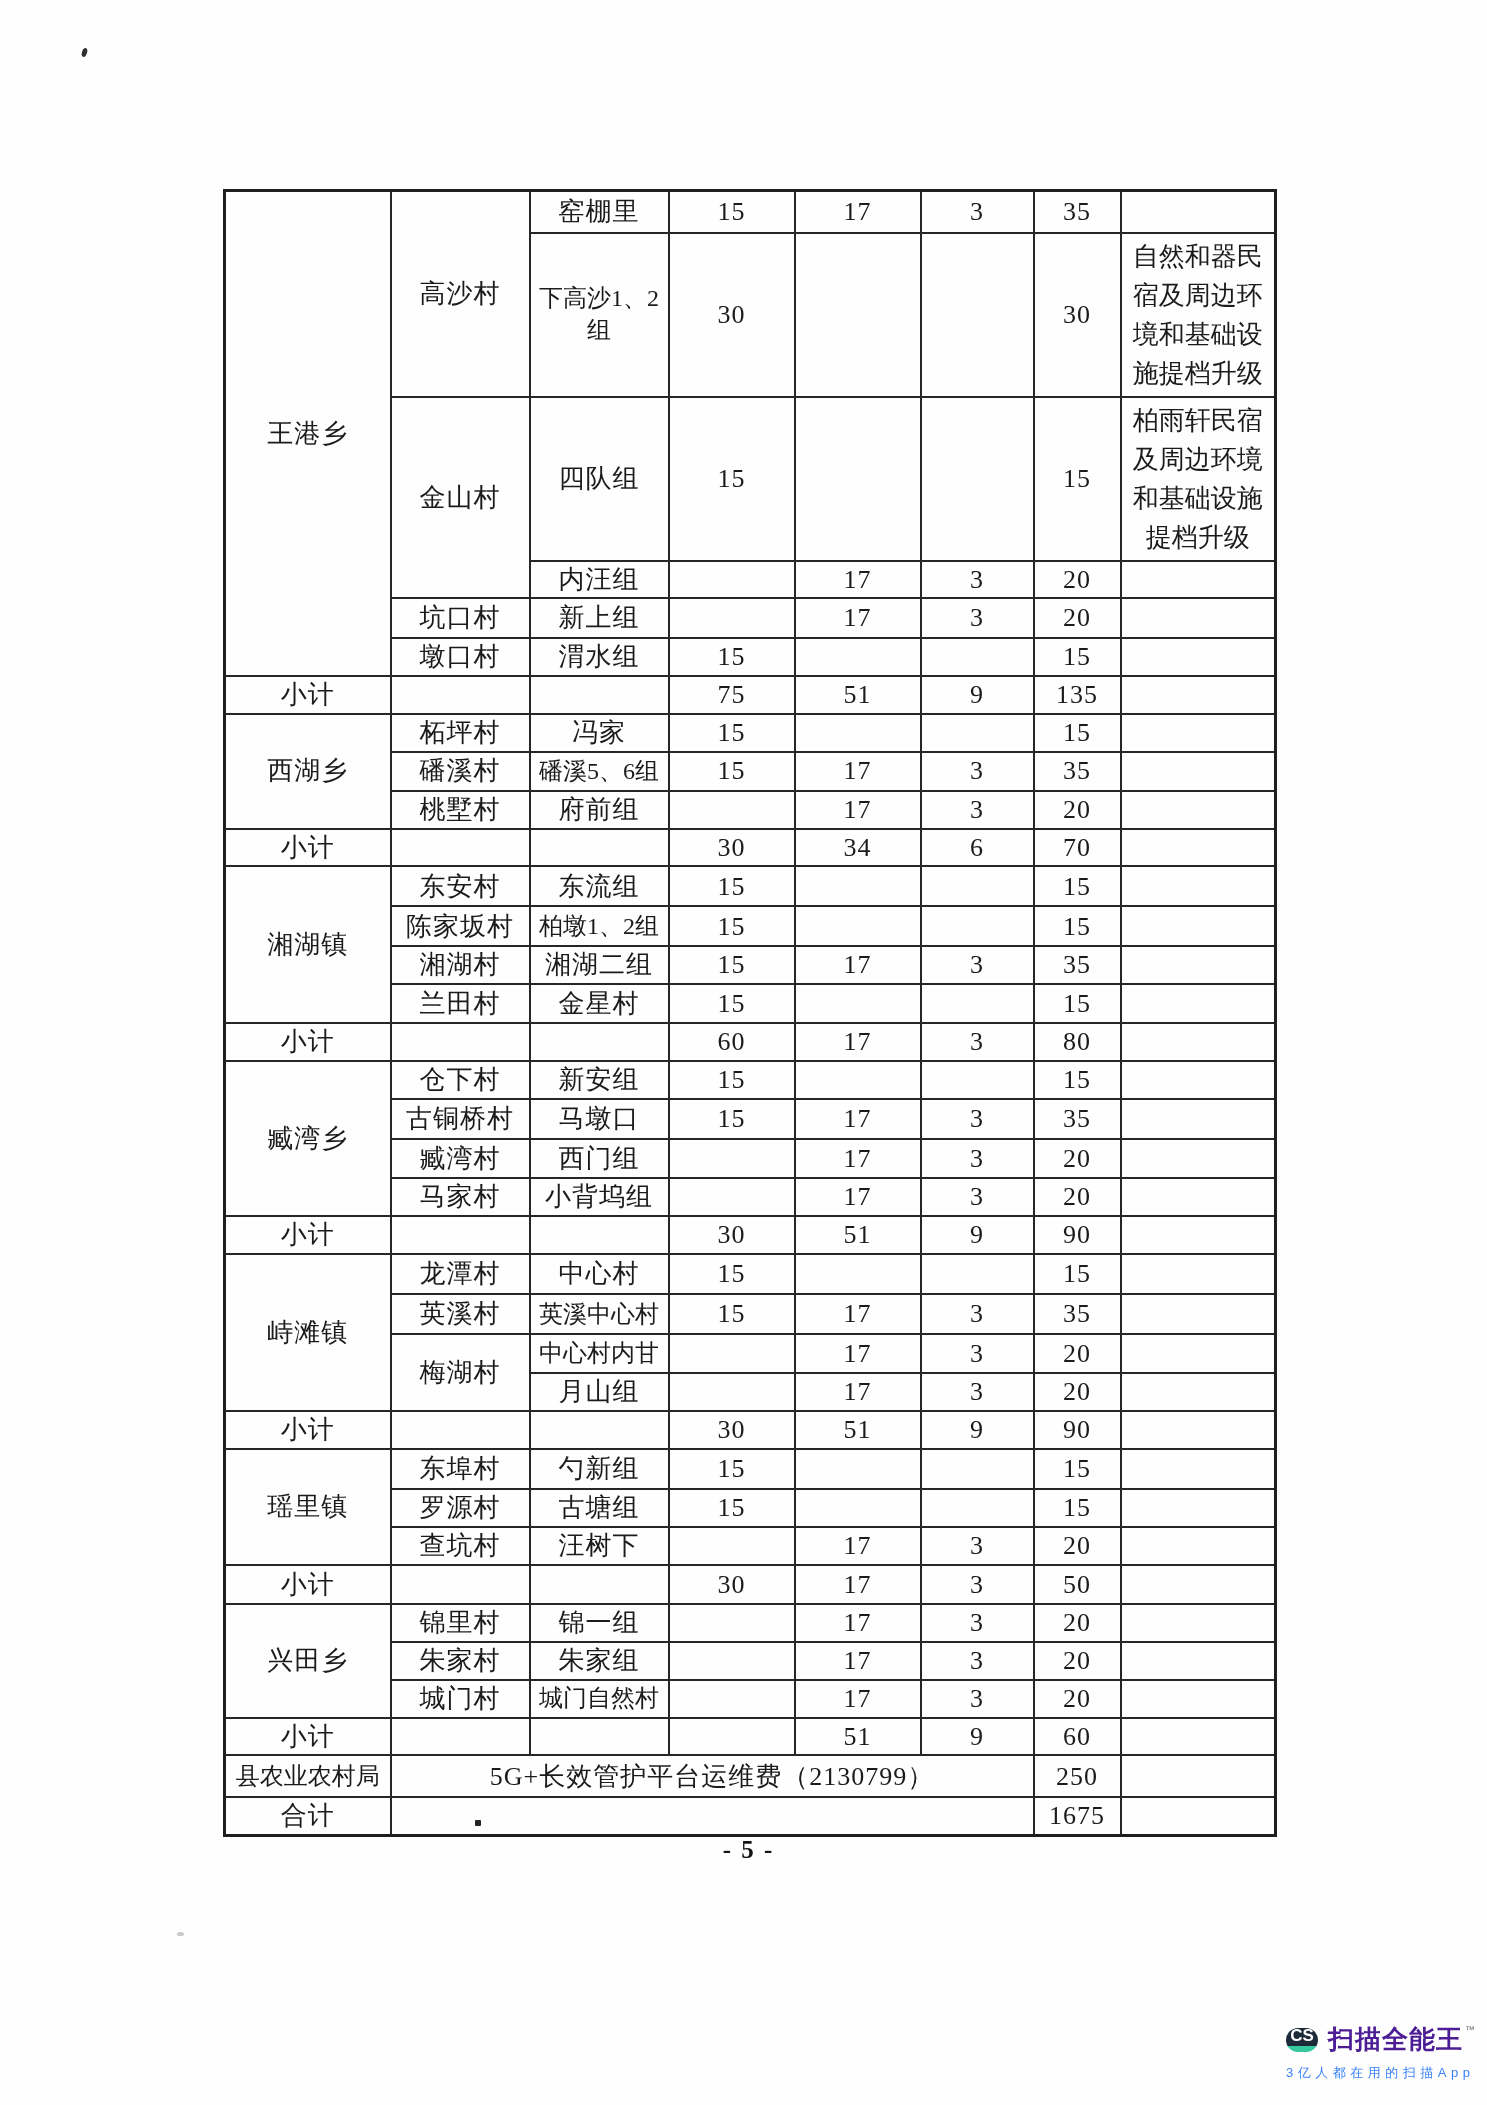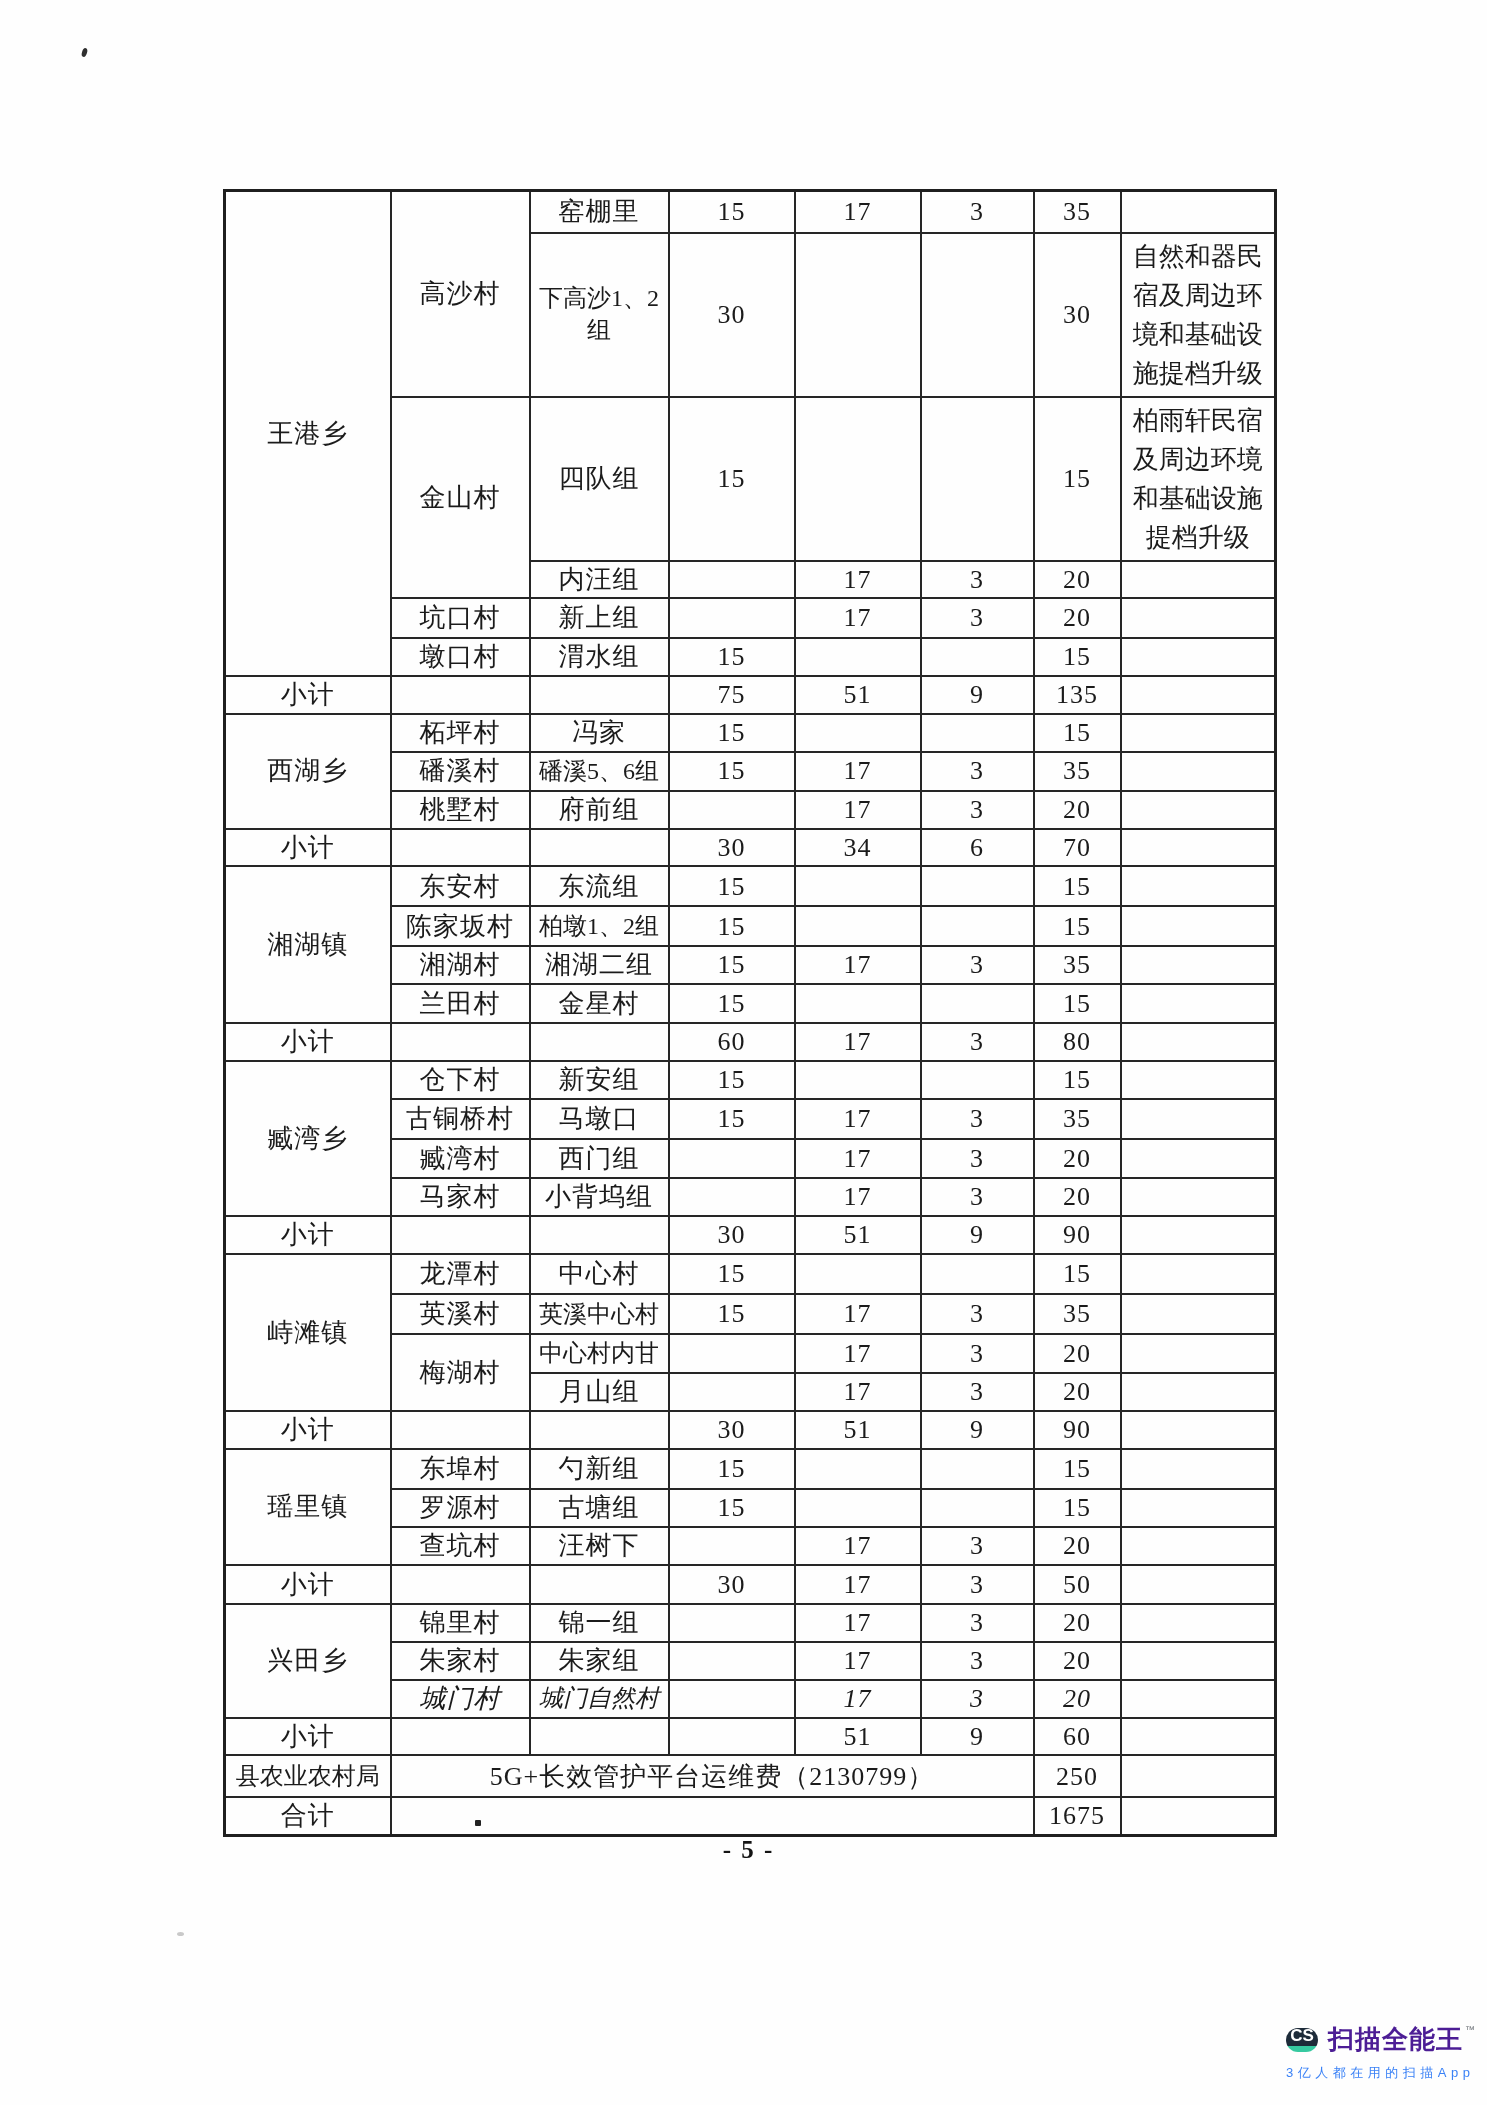--- a/index.html
+++ b/index.html
@@ -385,21 +385,21 @@
         </tr>
         <tr style="height: 37px;">
           <td>朱家村</td>
           <td>朱家组</td>
           <td></td>
           <td>17</td>
           <td>3</td>
           <td>20</td>
           <td></td>
         </tr>
-        <tr style="height: 32px; font-style: italic;">
+        <tr style="height: 32px;">
           <td>城门村</td>
           <td class="fit">城门自然村</td>
           <td></td>
           <td>17</td>
           <td>3</td>
           <td>20</td>
           <td></td>
         </tr>
         <tr style="height: 36px;">
           <td>小计</td>

